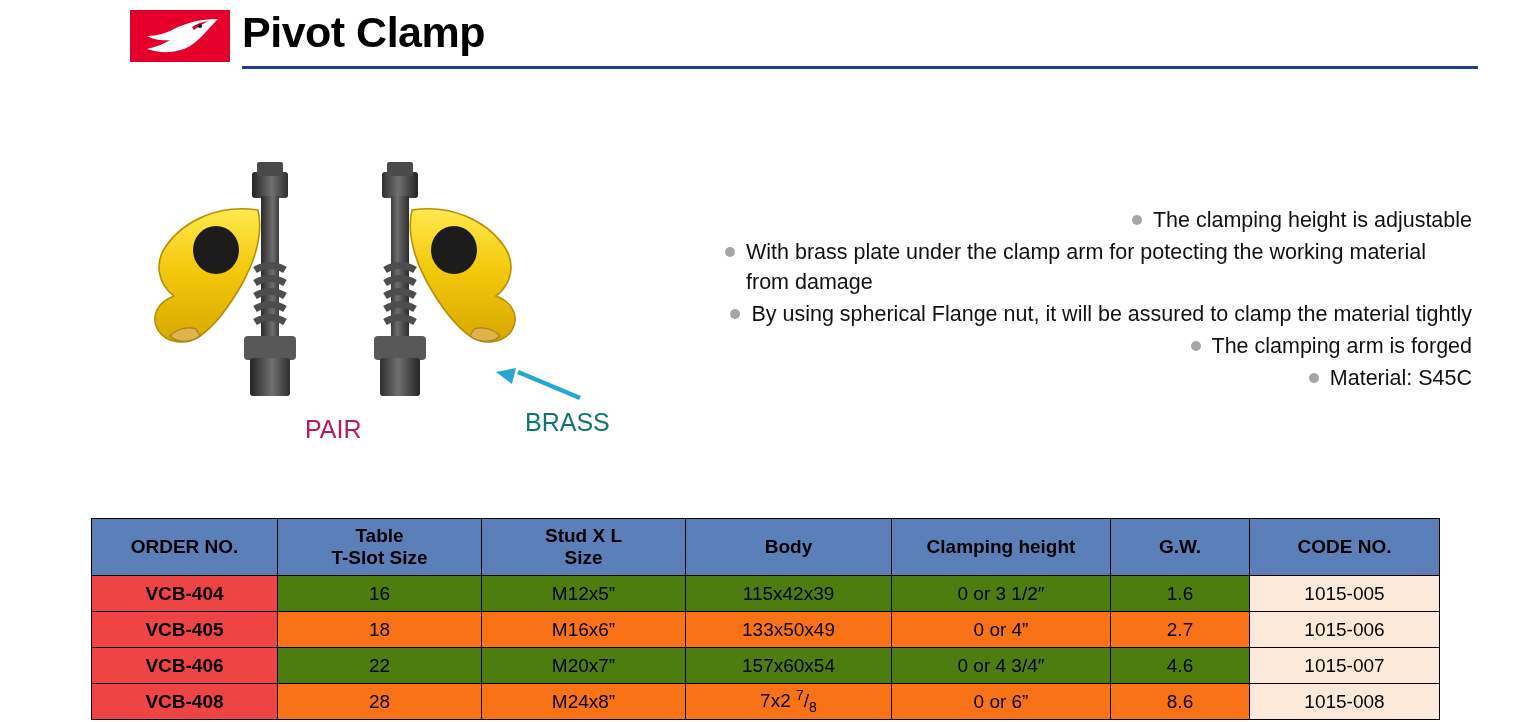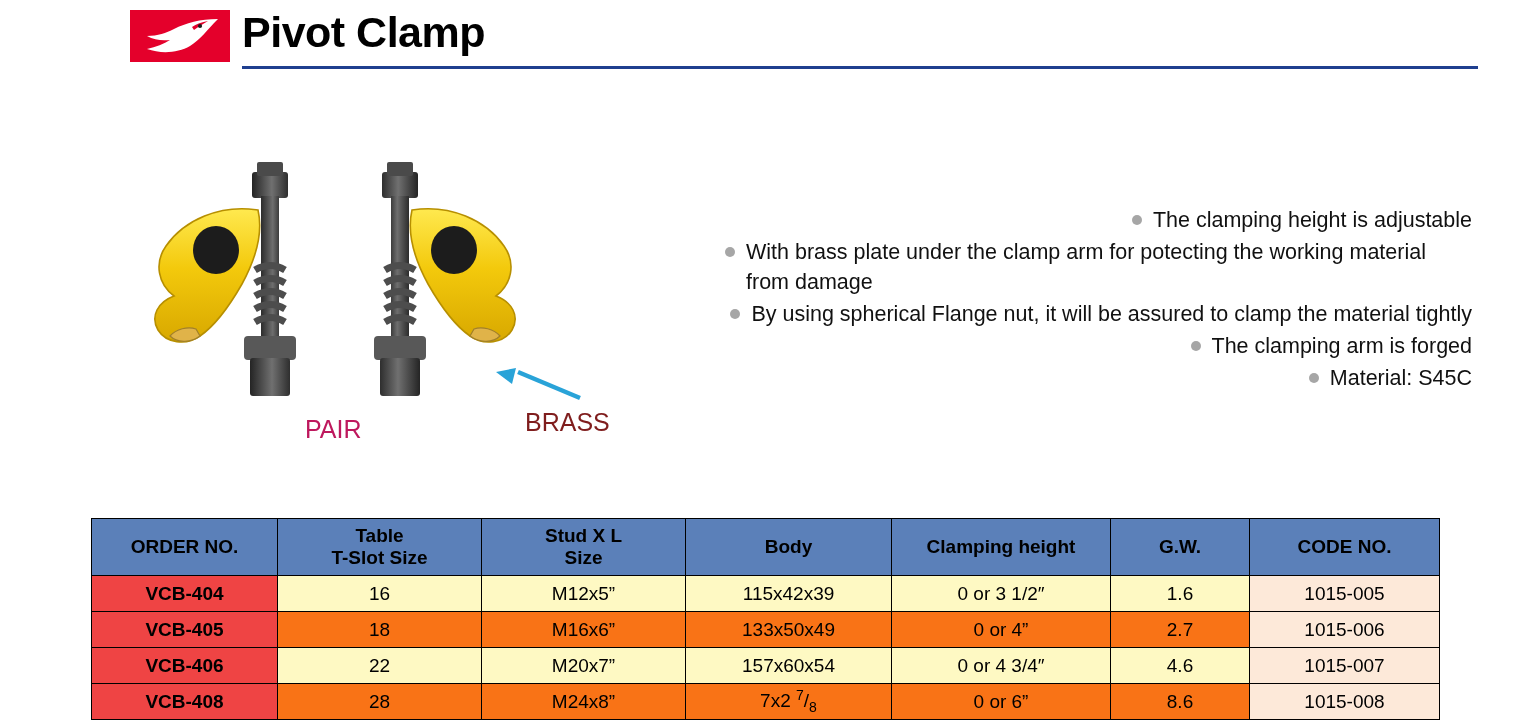--- a/index.html
+++ b/index.html
@@ -50,21 +50,21 @@
     position: absolute;
     left: 305px; top: 396px;
     font-size: 25px;
     color: #be185d;
     margin-top: 19px;
   }
   .label-brass {
     position: absolute;
     left: 525px; top: 408px;
     font-size: 25px;
-    color: #7f1d1d;
+    color: #0f766e;
   }
 
   
   .features {
     position: absolute;
     left: 712px; top: 205px;
     width: 760px;
   }
   .feature-row {
     display: flex;
@@ -117,21 +117,21 @@
     padding: 1px 4px;
   }
   td.c-order {
     background: #ef4444;
     font-weight: bold;
   }
   td.c-code {
     background: #fde9d9;
     font-weight: normal;
   }
-  td.c-plain { background: #fef9c3; }
+  td.c-plain { background: #4d7c0f; }
   tr.alt td.c-plain { background: #f97316; }
 
   .frac { font-size: 14px; vertical-align: super; }
   .frac-den { font-size: 14px; vertical-align: sub; }
 </style>
 </head>
 <body>
 
 <div class="page">
 

